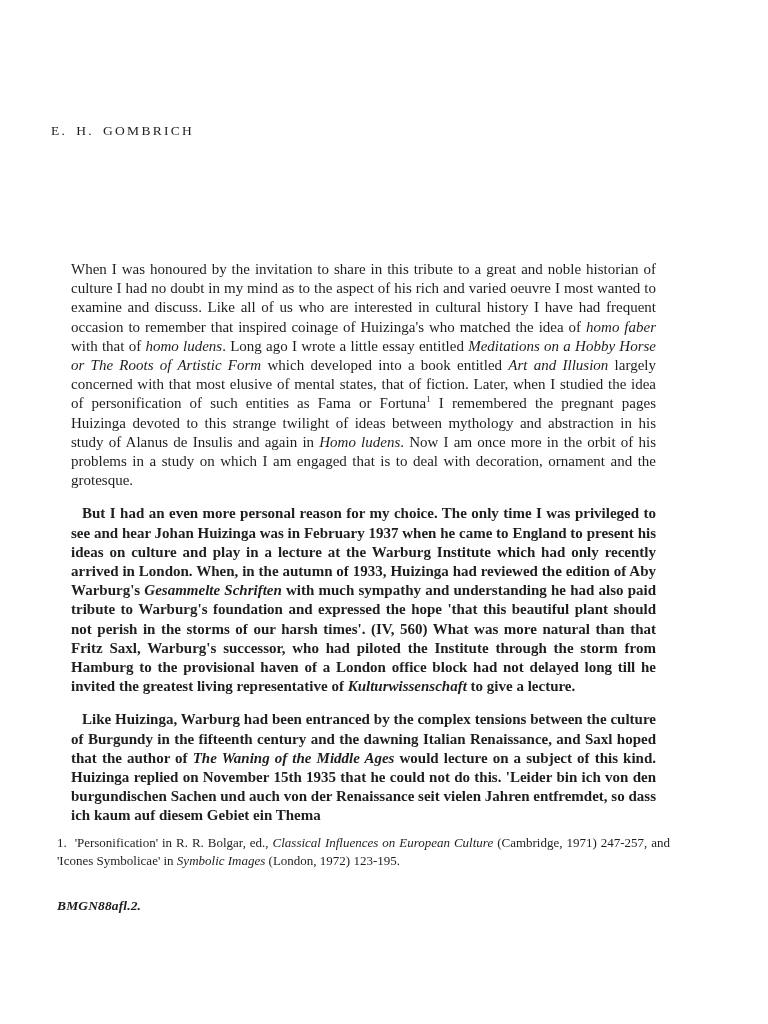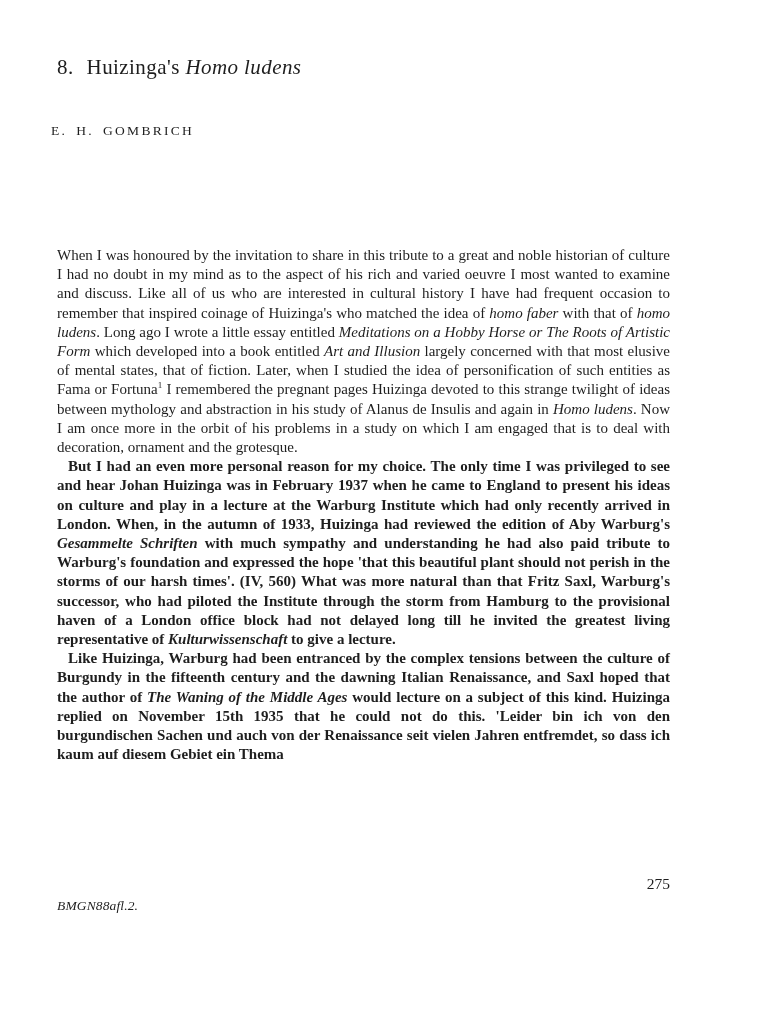--- a/index.html
+++ b/index.html
@@ -51,21 +51,21 @@
   .body-text {
     position: absolute;
     left: 57px;
     top: 246px;
     width: 613px;
     font-size: 15px;
     line-height: 19.2px;
     text-align: justify;
   }
   .body-text p {
-    margin: 0;
+    margin: 14px;
   }
   .body-text p.indent {
     text-indent: 11px;
     font-weight: bold;
   }
   .body-text i, .footnote i, .chapter-title i {
     font-style: italic;
   }
   sup {
     font-size: 0.6em;
@@ -88,40 +88,37 @@
     width: 613px;
     text-align: right;
     font-size: 15.5px;
   }
   .signature {
     position: absolute;
     left: 57px;
     top: 898px;
     font-size: 13.5px;
     font-style: italic;
-    font-weight: normal;
+    font-weight: bold;
     letter-spacing: 0.01em;
   }
 </style>
 </head>
 <body>
 
 <div class="page">
 
-  <h1 class="chapter-title">
-    <span class="chapter-number">8.</span><span class="chapter-title-text"><span>Huizinga's </span><i>Homo ludens</i></span>
-  </h1>
 
   <div class="author">E. H. GOMBRICH</div>
 
 
   <div class="body-text">
     <p class="para"><span>When I was honoured by the invitation to share in this tribute to a great and noble historian of culture I had no doubt in my mind as to the aspect of his rich and varied oeuvre I most wanted to examine and discuss. Like all of us who are interested in cultural history I have had frequent occasion to remember that inspired coinage of Huizinga's who matched the idea of </span><i>homo faber</i><span> with that of </span><i>homo ludens</i><span>. Long ago I wrote a little essay entitled </span><i>Meditations on a Hobby Horse or The Roots of Artistic Form</i><span> which developed into a book entitled </span><i>Art and Illusion</i><span> largely concerned with that most elusive of mental states, that of fiction. Later, when I studied the idea of personification of such entities as Fama or Fortuna</span><sup>1</sup><span> I remembered the pregnant pages Huizinga devoted to this strange twilight of ideas between mythology and abstraction in his study of Alanus de Insulis and again in </span><i>Homo ludens</i><span>. Now I am once more in the orbit of his problems in a study on which I am engaged that is to deal with decoration, ornament and the grotesque.</span></p>
     <p class="para indent"><span>But I had an even more personal reason for my choice. The only time I was privileged to see and hear Johan Huizinga was in February 1937 when he came to England to present his ideas on culture and play in a lecture at the Warburg Institute which had only recently arrived in London. When, in the autumn of 1933, Huizinga had reviewed the edition of Aby Warburg's </span><i>Gesammelte Schriften</i><span> with much sympathy and understanding he had also paid tribute to Warburg's foundation and expressed the hope 'that this beautiful plant should not perish in the storms of our harsh times'. (IV, 560) What was more natural than that Fritz Saxl, Warburg's successor, who had piloted the Institute through the storm from Hamburg to the provisional haven of a London office block had not delayed long till he invited the greatest living representative of </span><i>Kulturwissenschaft</i><span> to give a lecture.</span></p>
     <p class="para indent"><span>Like Huizinga, Warburg had been entranced by the complex tensions between the culture of Burgundy in the fifteenth century and the dawning Italian Renaissance, and Saxl hoped that the author of </span><i>The Waning of the Middle Ages</i><span> would lecture on a subject of this kind. Huizinga replied on November 15th 1935 that he could not do this. 'Leider bin ich von den burgundischen Sachen und auch von der Renaissance seit vielen Jahren entfremdet, so dass ich kaum auf diesem Gebiet ein Thema</span></p>
   </div>
 
+  <div class="footnote"><span>1.&nbsp;&nbsp;'Personification' in R. R. Bolgar, ed., </span><i>Classical Influences on European Culture</i><span> (Cambridge, 1971) 247-257, and 'Icones Symbolicae' in </span><i>Symbolic Images</i><span> (London, 1972) 123-195.</span></div>
 
-  <div class="page-number">275</div>
 
   <div class="signature">BMGN88afl.2.</div>
 
 </div>
 
 </body></html>

